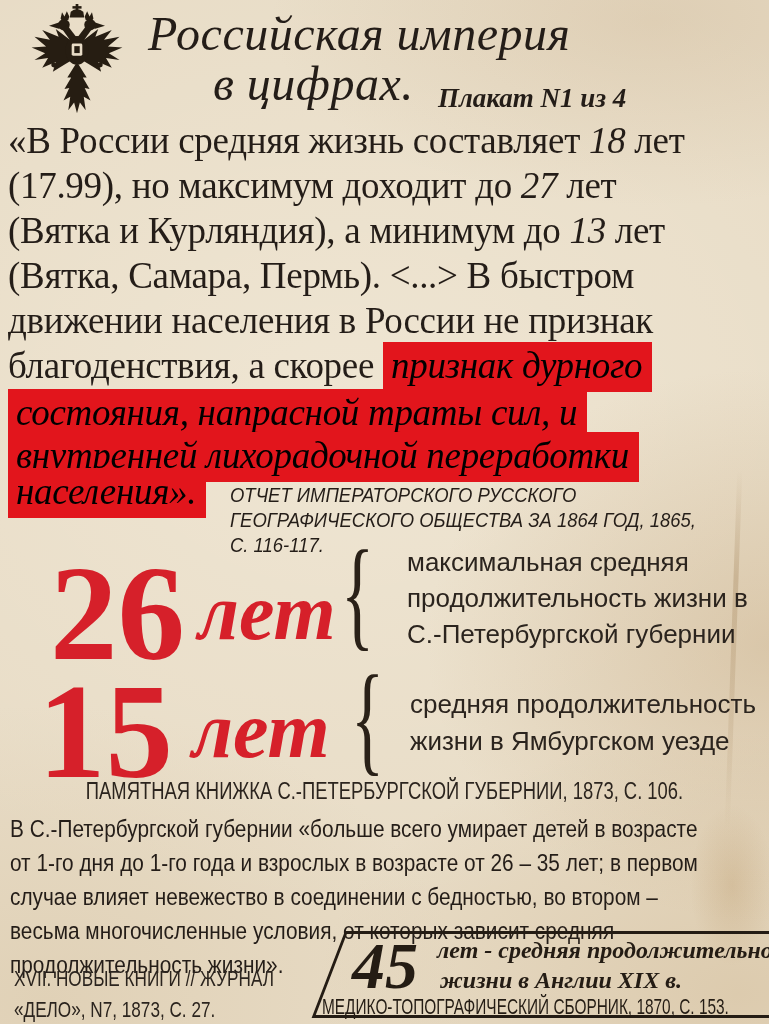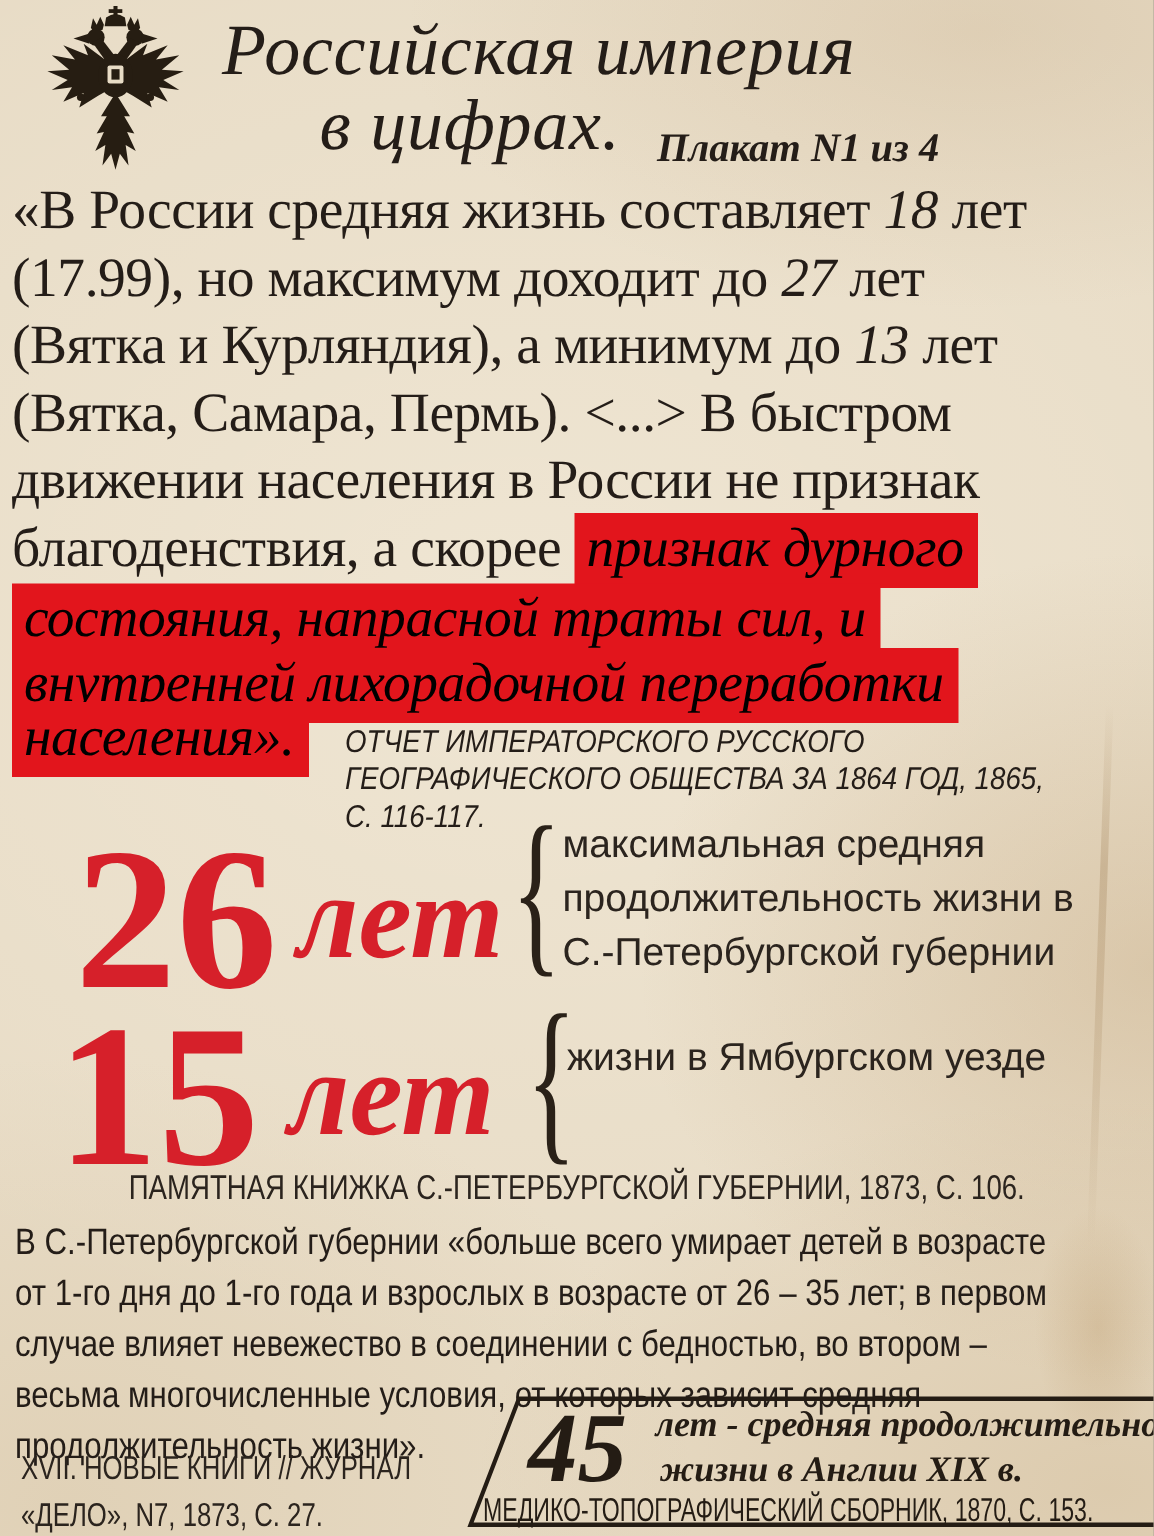--- a/index.html
+++ b/index.html
@@ -35,21 +35,21 @@
   
   .qline { position:absolute; left:8px; font:400 37px/45px "Liberation Serif", serif; letter-spacing:-0.3px; white-space:nowrap; }
   .seg-num { font-weight:400; font-style:italic; }
   .seg-hl  { background:#e2151c; color:#000000; padding:3px 10px 6px 8px;font-style:italic; }
   .rgo { left:230px; top:482px; font:italic 21px/25px "Liberation Sans", sans-serif; transform:scaleX(0.88); transform-origin:0 0; white-space:nowrap; }
 
   
   .stat-number { position:absolute; color:#d6202a; font:700 135px/1 "Liberation Serif", serif; }
   .stat-unit   { position:absolute; color:#d6202a; font:italic 700 80px/1 "Liberation Serif", serif; }
   .brace { position:absolute; color:#2a2118; font:400 115px/1 "Liberation Serif", serif; transform:scale(0.6,1.06); transform-origin:50% 0; }
-  .stat-desc { position:absolute; font:400 26px/36px "Liberation Sans", sans-serif; color:#2b241e; white-space:nowrap; }
+  .stat-desc { position:absolute; font:400 26px/36px "Liberation Sans", sans-serif; color:#2b241e; white-space:nowrap;margin-left:32px; }
 
   .pamyatnaya { left:0; top:778px; width:769px; text-align:center; font:400 23px/26px "Liberation Sans", sans-serif; color:#2b241e; transform:scaleX(0.8); transform-origin:50% 0; }
 
   .para2 { left:10px; top:812px; font:400 24.5px/34px "Liberation Sans", sans-serif; color:#241d18; transform:scaleX(0.85); transform-origin:0 0; white-space:nowrap; }
 
   .delo { left:14px; top:963px; font:400 22px/31px "Liberation Sans", sans-serif; color:#2b241e; transform:scaleX(0.78); transform-origin:0 0; white-space:nowrap; }
 
   
   .engbox-frame { position:absolute; left:345px; top:931px; width:480px; height:87px;
     border:3px solid #241c14; transform:skewX(-21deg); transform-origin:0 0; }
@@ -115,20 +115,21 @@
   <div class="stat-desc" style="left:375px; top:544px">
     <div>максимальная средняя</div>
     <div>продолжительность жизни в</div>
     <div>С.-Петербургской губернии</div>
   </div>
 
   <div class="stat-number" style="left:38px; top:664px">15</div>
   <div class="stat-unit" style="left:192px; top:690px">лет</div>
   <div class="brace" style="left:340px; top:658px">{</div>
   <div class="stat-desc" style="left:378px; top:686px; line-height:37px">
+    <div>средняя продолжительность</div>
     <div>жизни в Ямбургском уезде</div>
   </div>
 
   <div class="abs pamyatnaya">ПАМЯТНАЯ КНИЖКА С.-ПЕТЕРБУРГСКОЙ ГУБЕРНИИ, 1873, С. 106.</div>
 
   <div class="abs para2">
     <div>В С.-Петербургской губернии «больше всего умирает детей в возрасте</div>
     <div>от 1-го дня до 1-го года и взрослых в возрасте от 26 – 35 лет; в первом</div>
     <div>случае влияет невежество в соединении с бедностью, во втором –</div>
     <div>весьма многочисленные условия, от которых зависит средняя</div>

